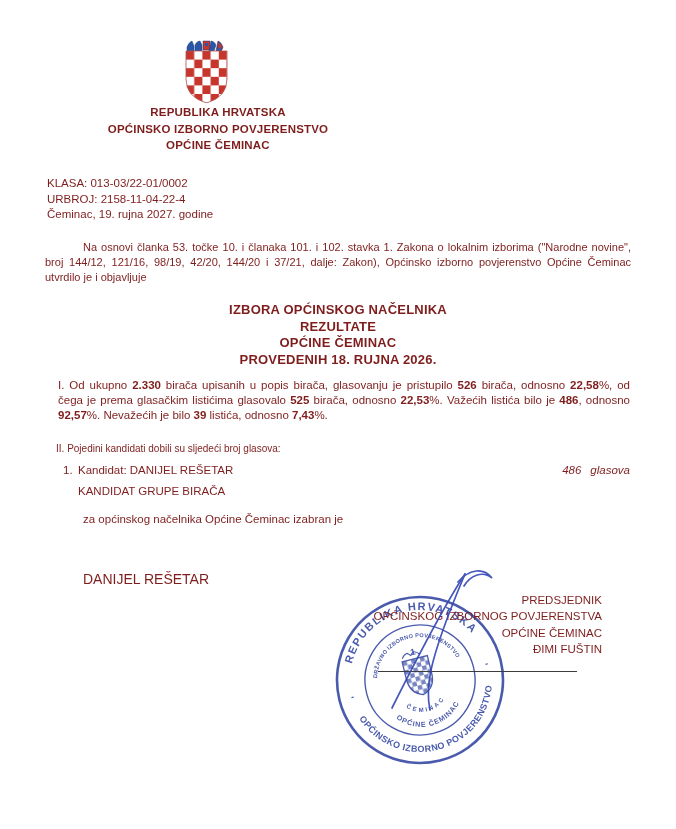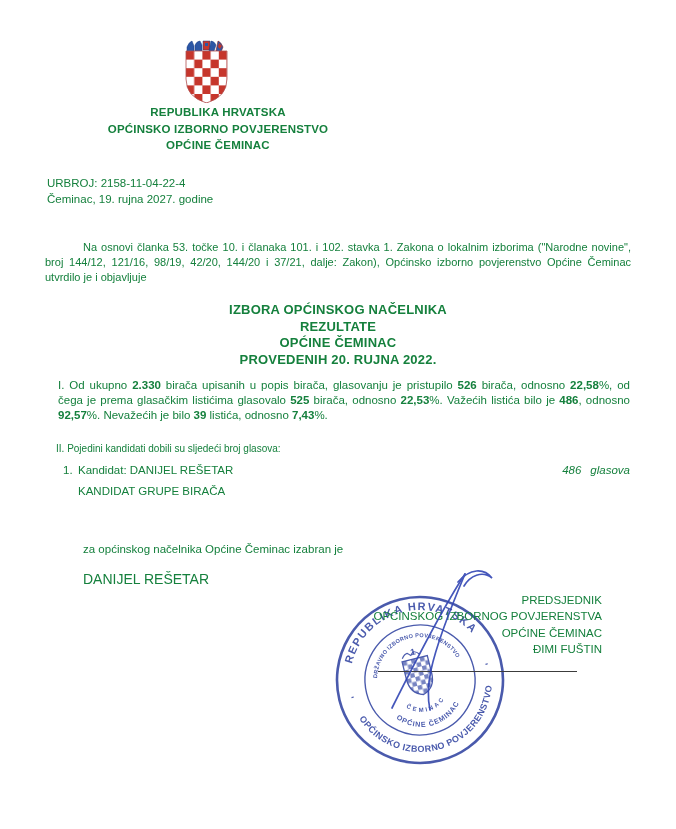--- a/index.html
+++ b/index.html
@@ -1,21 +1,21 @@
 <!DOCTYPE html>
 <html><head>
 <meta charset="utf-8">
 <style>
   html,body{margin:0;padding:0;background:#ffffff;}
   .page{
     position:relative;
     width:676px;height:829px;
     background:#ffffff;
     font-family:"Liberation Sans","DejaVu Sans",sans-serif;
-    color:#15803d;
+    color:#7f1d1d;
     overflow:hidden;
   }
   .abs{position:absolute;}
 
   
   .hdr{left:40px;top:104px;width:356px;text-align:center;
        font-size:11.5px;font-weight:bold;line-height:16.5px;letter-spacing:.2px;}
   .coat{left:184px;top:39px;}
 
   
@@ -31,21 +31,21 @@
 
   
   .sec1{left:58px;top:378px;width:572px;font-size:11.5px;line-height:15px;text-align:justify;}
   .sec2{left:56px;top:441px;font-size:10px;line-height:15px;}
   .cand{left:63px;top:463px;width:567px;font-size:11.5px;line-height:15px;display:flex;}
   .cand .num{width:15px;flex:none;}
   .cand .votes{margin-left:auto;white-space:nowrap;font-style:italic;}
   .cand .votes .vgap{display:inline-block;width:9px;}
   .cand2{left:78px;top:485px;font-size:11.5px;}
   .sec3{left:58px;top:513px;font-size:11.5px;}
-  .statement{left:83px;top:543px;font-size:11.5px;}
+  .statement{left:83px;top:513px;font-size:11.5px;}
   .elected{left:83px;top:571px;font-size:14px;}
 
   
   .sig{left:358px;top:592px;width:244px;text-align:right;
        font-size:11.5px;line-height:16.3px;}
   .sigline{left:378px;top:671px;width:199px;border-top:1.5px solid #3c3c3c;height:0;}
 
   b{font-weight:bold;}
 </style>
 </head>
@@ -81,31 +81,32 @@
     <path d="M2,12 H43 V40 Q43,58 22.5,64 Q2,58 2,40 Z" fill="none" stroke="#b05050" stroke-width="0.8"></path>
   </svg>
 
   <div class="abs hdr">
     <div>REPUBLIKA HRVATSKA</div>
     <div>OPĆINSKO IZBORNO POVJERENSTVO</div>
     <div>OPĆINE ČEMINAC</div>
   </div>
 
   <div class="abs meta">
+    <div>KLASA: 013-03/22-01/0002</div>
     <div>URBROJ: 2158-11-04-22-4</div>
     <div>Čeminac, 19. rujna 2027. godine</div>
   </div>
 
   <div class="abs intro">Na osnovi članka 53. točke 10. i članaka 101. i 102. stavka 1. Zakona o lokalnim izborima ("Narodne novine", broj 144/12, 121/16, 98/19, 42/20, 144/20 i 37/21, dalje: Zakon), Općinsko izborno povjerenstvo Općine Čeminac utvrdilo je i objavljuje</div>
 
   <div class="abs title">
     <div>IZBORA OPĆINSKOG NAČELNIKA</div>
     <div>REZULTATE</div>
     <div>OPĆINE ČEMINAC</div>
-    <div>PROVEDENIH 20. RUJNA 2022.</div>
+    <div>PROVEDENIH 18. RUJNA 2026.</div>
   </div>
 
   <div class="abs sec1"><span>I.</span> <span><span>Od ukupno </span><b>2.330</b><span> birača upisanih u popis birača, glasovanju je pristupilo </span><b>526</b><span> birača, odnosno </span><b>22,58</b><span>%, od čega je prema glasačkim listićima glasovalo </span><b>525</b><span> birača, odnosno </span><b>22,53</b><span>%. Važećih listića bilo je </span><b>486</b><span>, odnosno </span><b>92,57</b><span>%. Nevažećih je bilo </span><b>39</b><span> listića, odnosno </span><b>7,43</b><span>%.</span></span></div>
 
   <div class="abs sec2"><span>II.</span> <span>Pojedini kandidati dobili su sljedeći broj glasova:</span></div>
 
   <div class="abs cand">
     <span class="num">1.</span>
     <span>Kandidat: DANIJEL REŠETAR</span>
     <span class="votes"><span>486</span><span class="vgap"></span><span>glasova</span></span>

